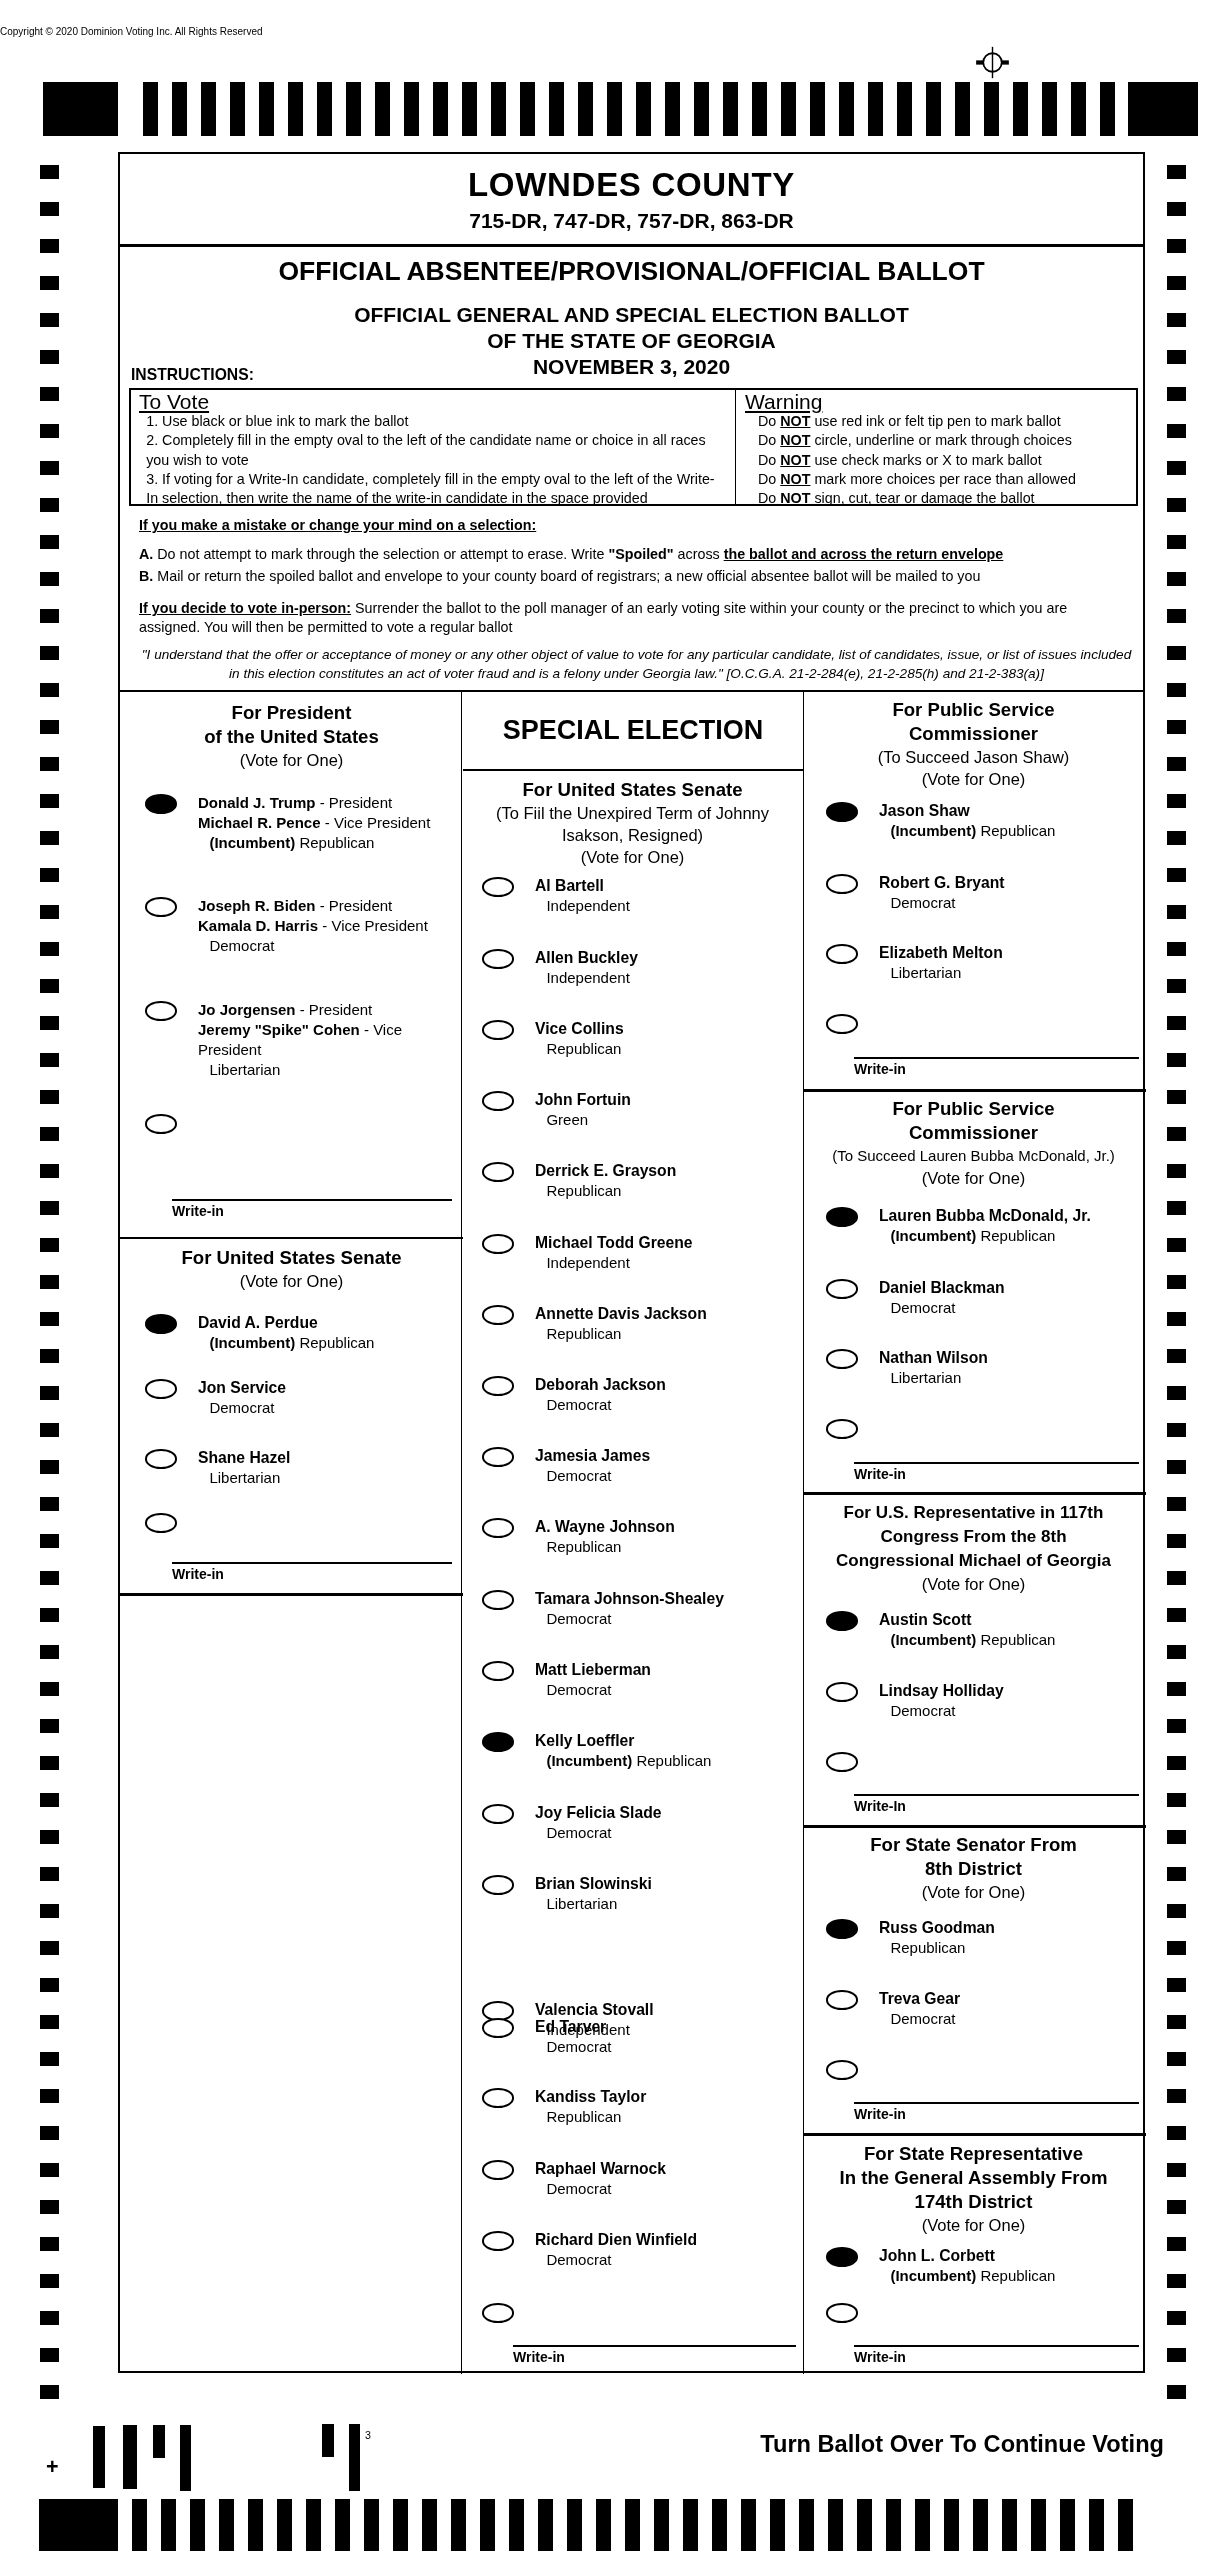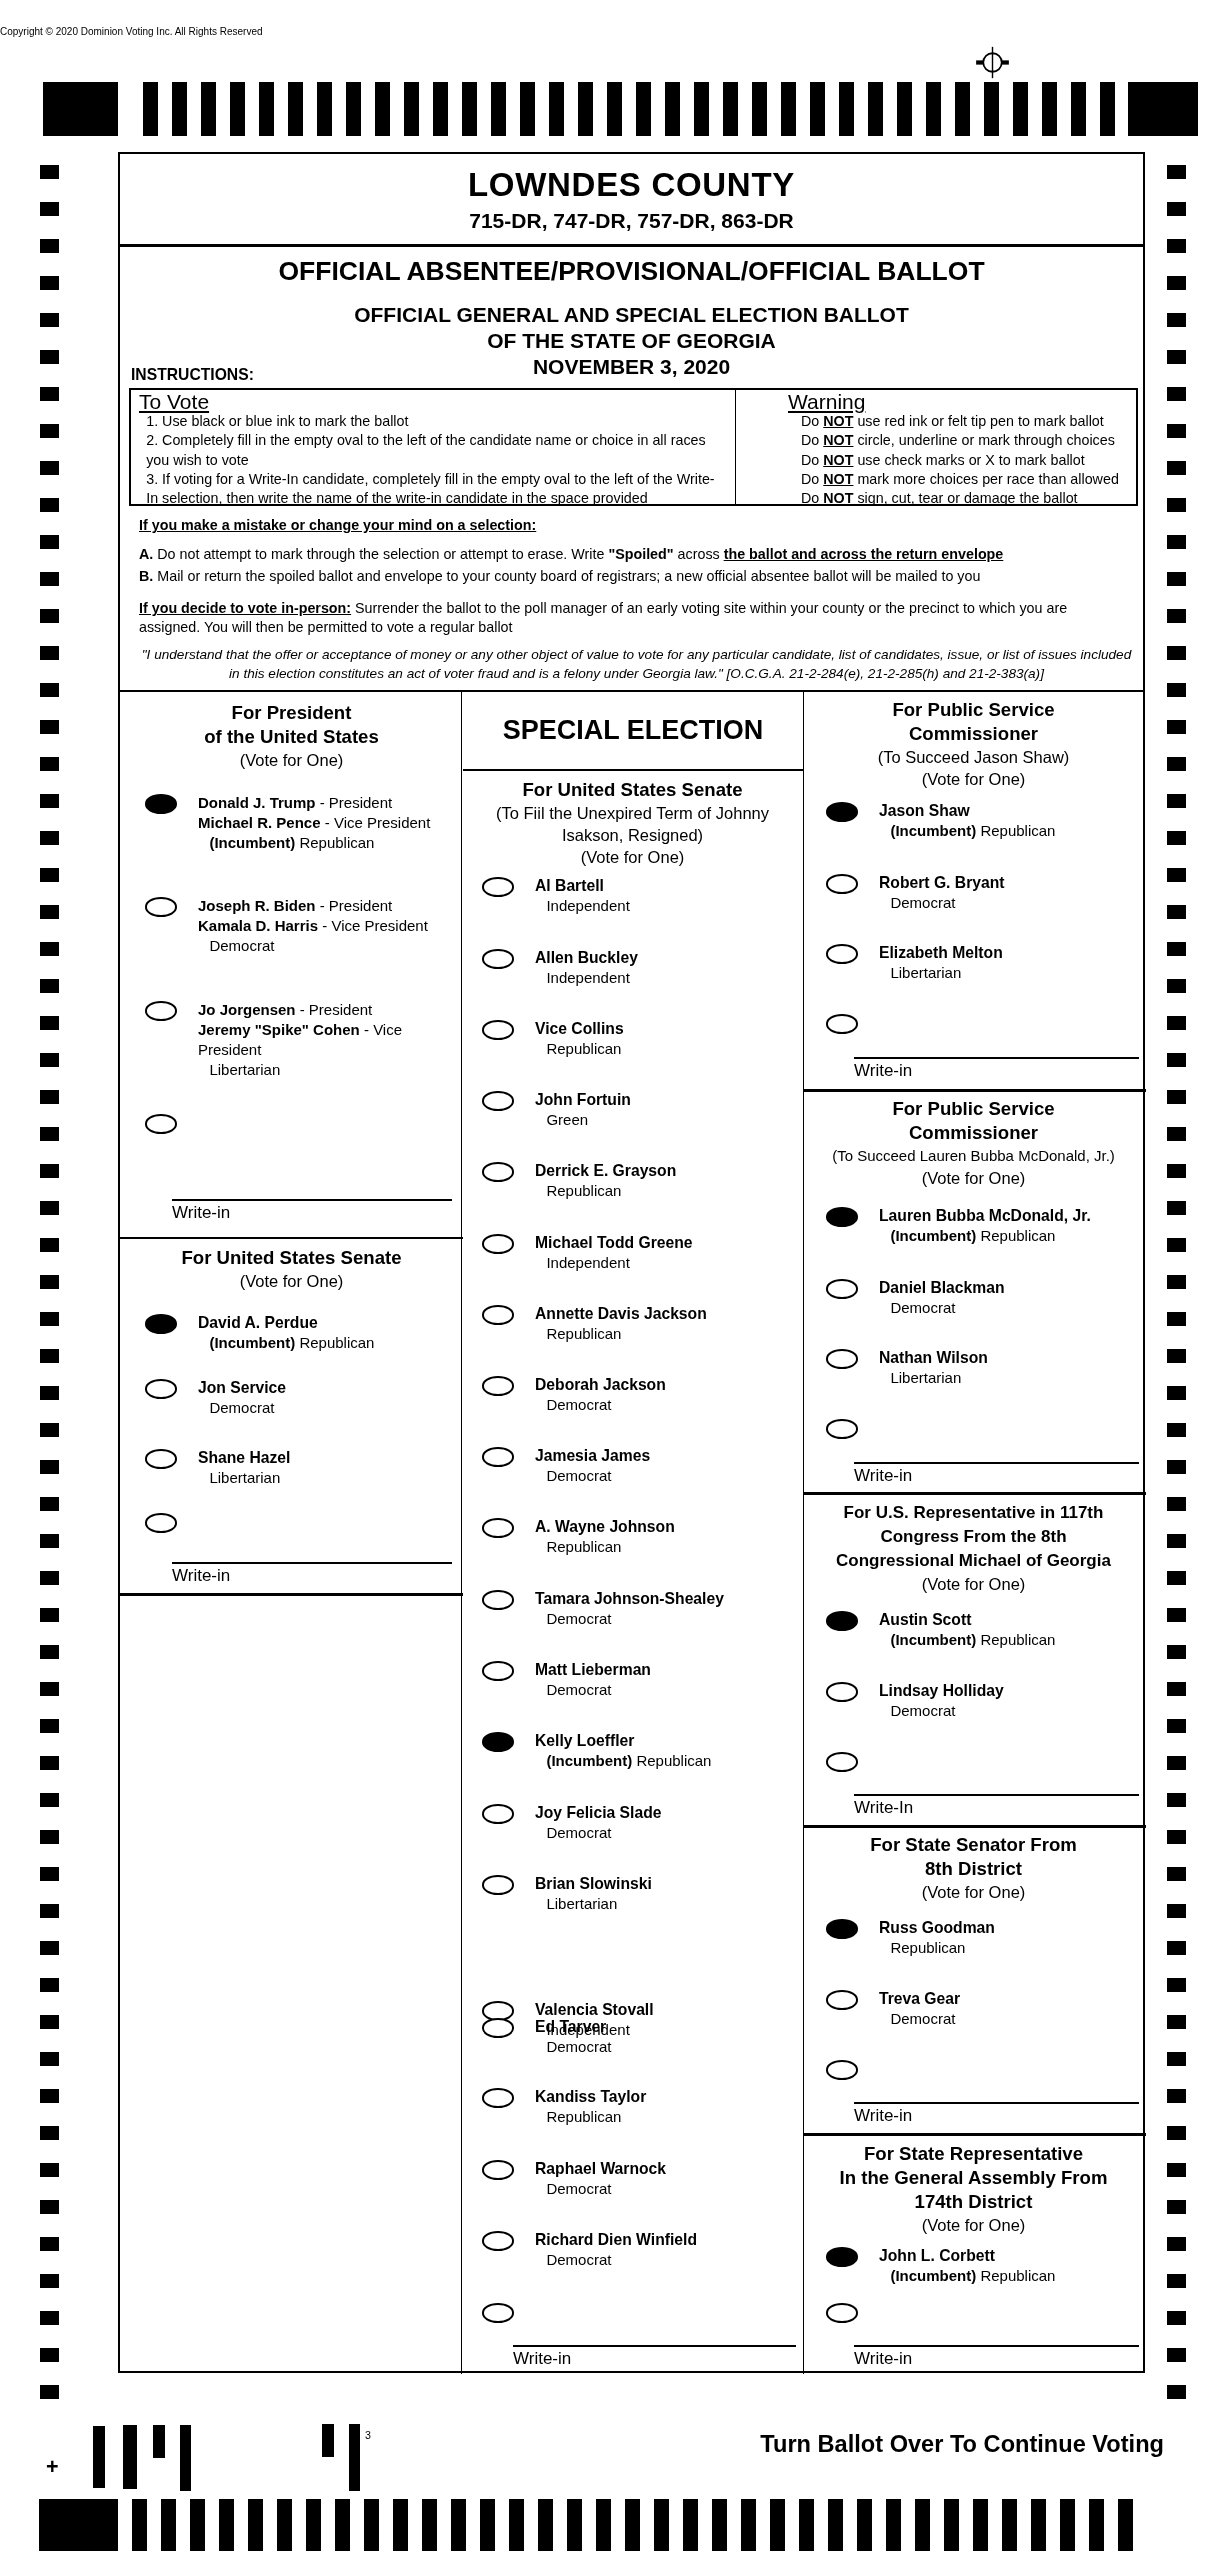--- a/index.html
+++ b/index.html
@@ -40,21 +40,21 @@
   .oval{display:inline-block;width:31.5px;height:19.3px;border:2.1px solid #000;border-radius:50%;background:#fff;box-sizing:border-box}
   .oval.f{background:#000}
   .cand .oval{position:absolute;left:0;top:1.4px}
   .ct{margin-left:53px}
   .nm{font-size:15.7px;font-weight:bold;line-height:20px}
   .nline{font-size:15px;line-height:20px}
   .nm2{font-weight:bold}
   .pt{font-size:15px;line-height:20px;margin-left:11.4px}
   .wi{position:absolute}
   .wline{display:block;height:0;border-top:2.1px solid #000;margin-bottom:2.1px}
-  .wlab{font-size:17px;font-weight:normal}
+  .wlab{font-size:14px;font-weight:bold}
   .copy{position:absolute;left:0;top:26px;width:1225px;text-align:left;font-size:10px}
   .turn{position:absolute;left:712px;top:2431px;width:452px;text-align:right;font-size:23.6px;font-weight:bold}
   .plus{position:absolute;left:46px;top:2455px;font-size:21.5px;font-weight:bold}
   .bdig{position:absolute;left:365px;top:2429px;font-size:10.7px}
 </style>
 </head>
 <body>
 
 <div class="page">
 
@@ -84,21 +84,21 @@
 
   <div class="instr-label">INSTRUCTIONS:</div>
   <div class="ibox"></div>
   <div class="vline" style="left:735px;top:388px;height:118px"></div>
   <div class="icol" style="left:139px;top:392px;width:579px">
     <div class="ittl">To Vote</div>
     <div style="padding-left:7.2px">1. Use black or blue ink to mark the ballot</div>
     <div style="padding-left:7.2px">2. Completely fill in the empty oval to the left of the candidate name or choice in all races you wish to vote</div>
     <div style="padding-left:7.2px">3. If voting for a Write-In candidate, completely fill in the empty oval to the left of the Write-In selection, then write the name of the write-in candidate in the space provided</div>
   </div>
-  <div class="icol" style="left:788px;top:392px;width:390px">
+  <div class="icol" style="left:745px;top:392px;width:390px">
     <div class="ittl">Warning</div>
     <div style="padding-left:13px"><span>Do </span><span class="b u">NOT</span><span> use red ink or felt tip pen to mark ballot</span></div>
     <div style="padding-left:13px"><span>Do </span><span class="b u">NOT</span><span> circle, underline or mark through choices</span></div>
     <div style="padding-left:13px"><span>Do </span><span class="b u">NOT</span><span> use check marks or X to mark ballot</span></div>
     <div style="padding-left:13px"><span>Do </span><span class="b u">NOT</span><span> mark more choices per race than allowed</span></div>
     <div style="padding-left:13px"><span>Do </span><span class="b u">NOT</span><span> sign, cut, tear or damage the ballot</span></div>
   </div>
 
   <div class="mtxt b u" style="left:139px;top:516px">If you make a mistake or change your mind on a selection:</div>
   <div class="mtxt" style="left:139px;top:545px;width:998px"><span class="b">A.</span><span> Do not attempt to mark through the selection or attempt to erase.  Write </span><span class="b">"Spoiled"</span><span> across </span><span class="b u">the ballot and across the return envelope</span></div>

